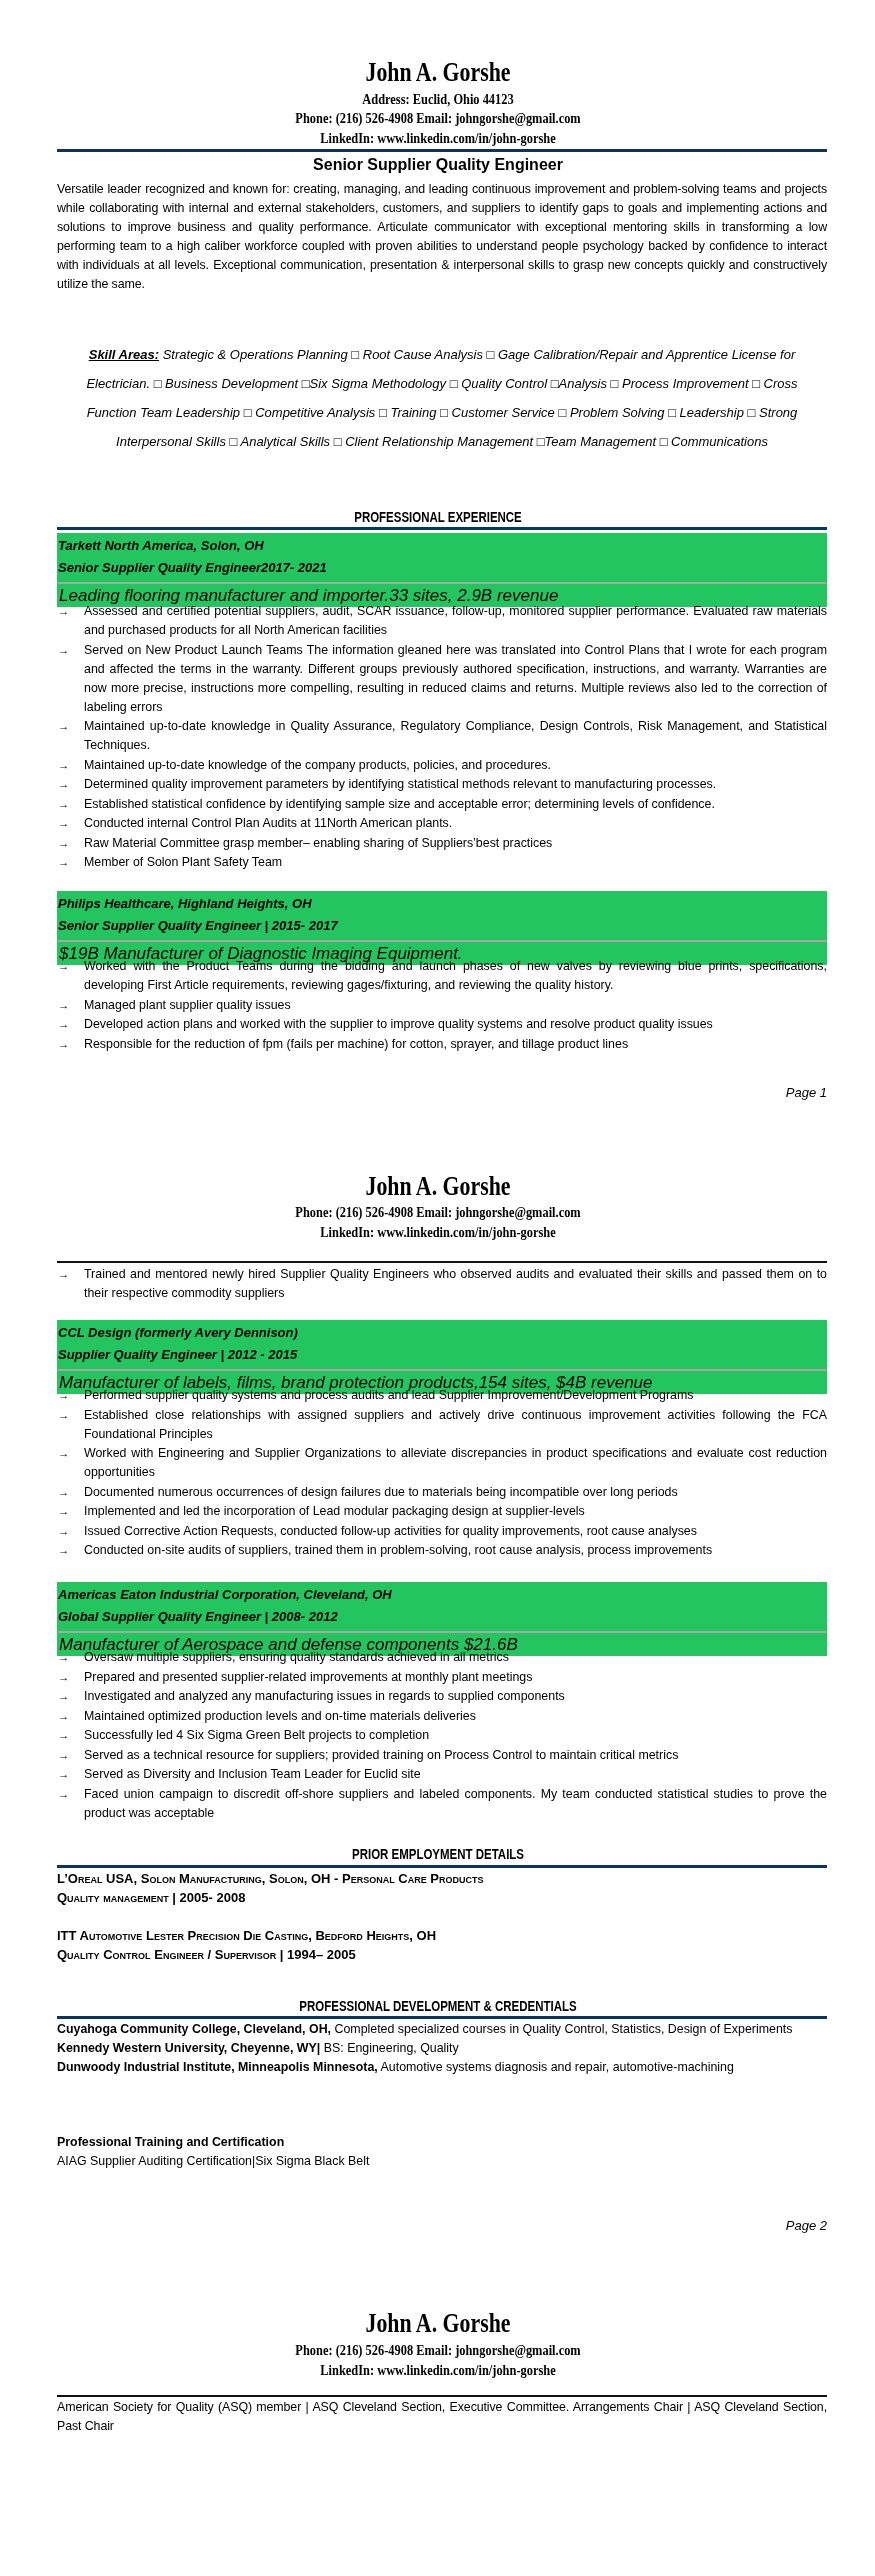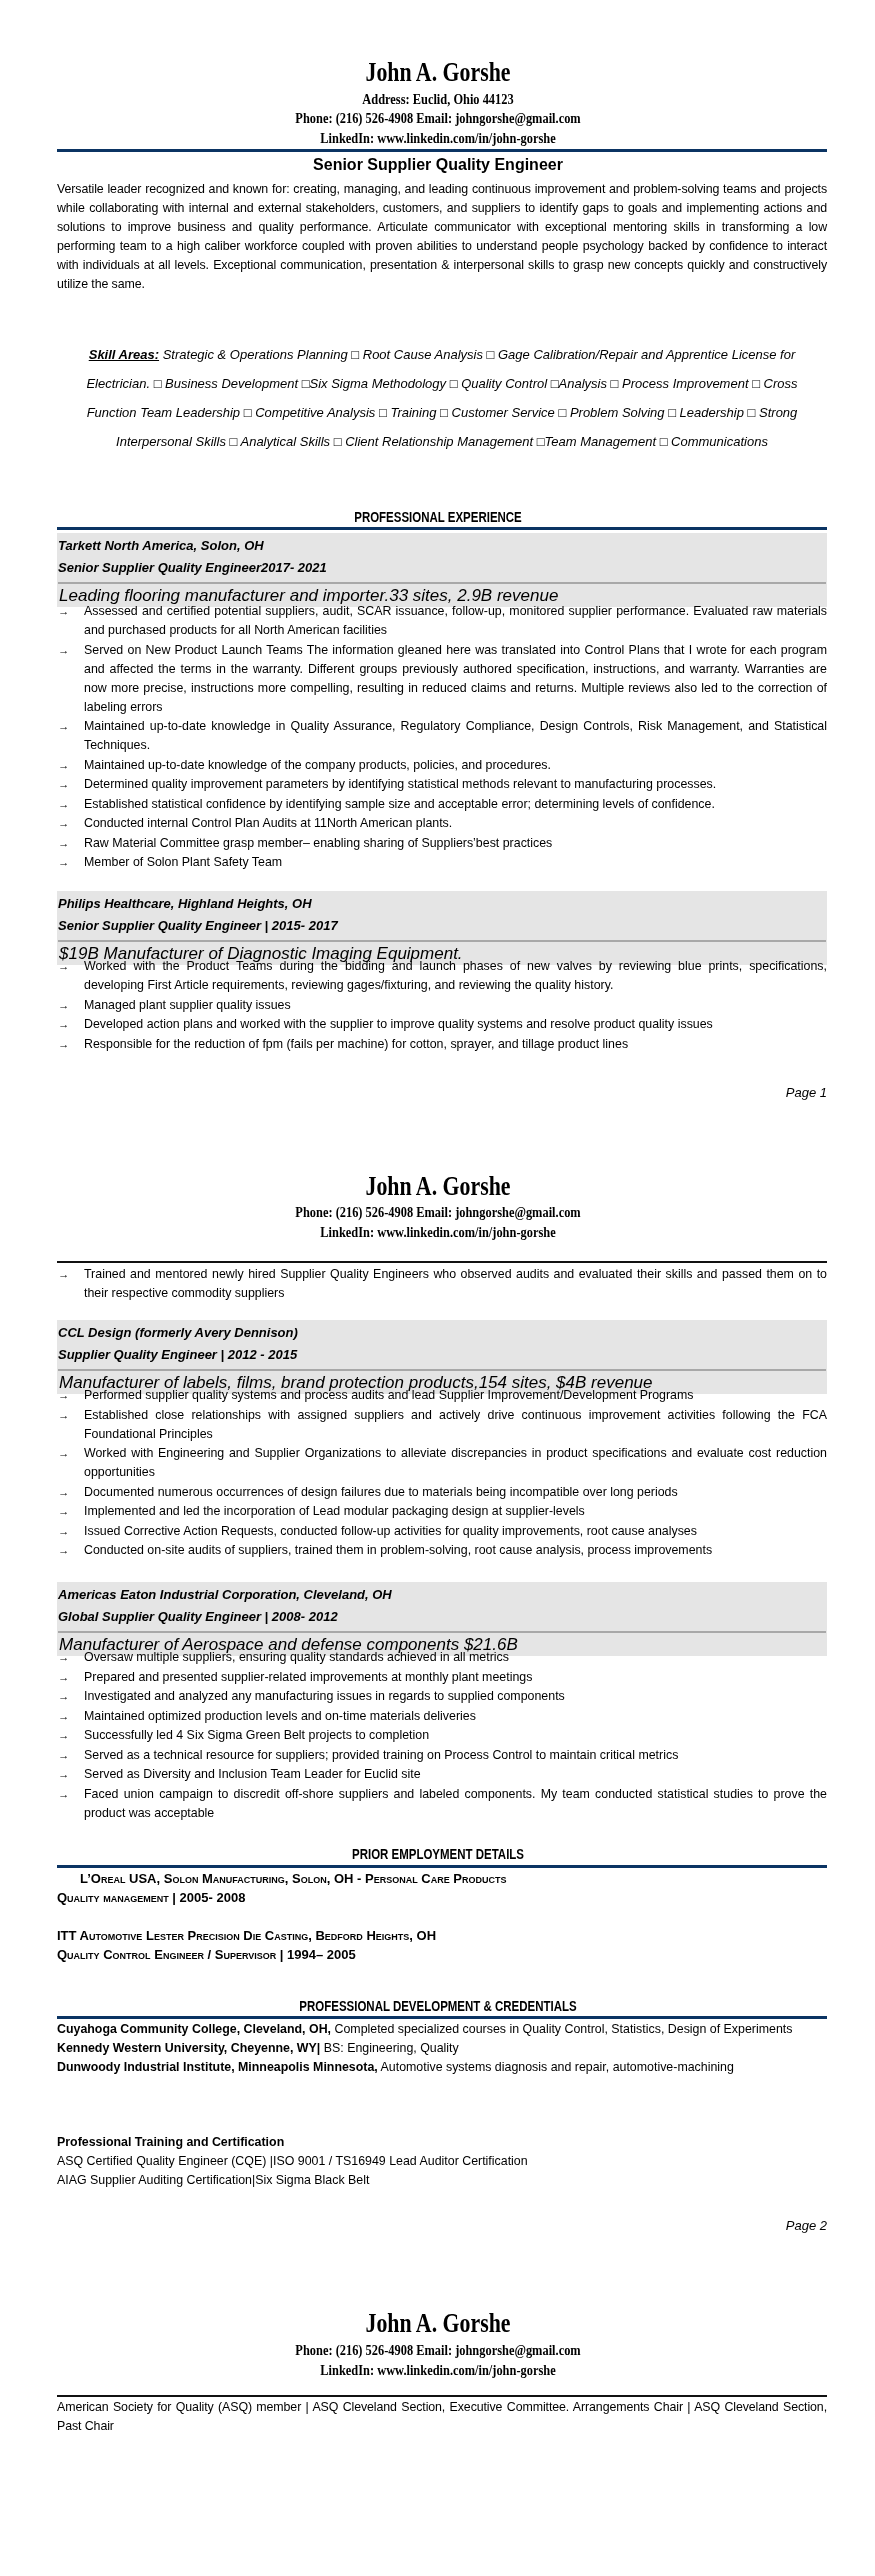--- a/index.html
+++ b/index.html
@@ -13,21 +13,21 @@
              text-align:center; left:0; width:876px; transform:scaleX(0.80); transform-origin:center; }
   .rule-navy { left:57px; width:770px; height:3.1px; background:#0b3463; }
   .rule-navy-thin { left:57px; width:770px; height:2.6px; background:#0b3463; }
   .rule-black { left:57px; width:770px; height:1.5px; background:#111; }
   .title { left:0; width:876px; text-align:center; font-weight:bold; font-size:16px; line-height:19.6px; }
   .section-h { left:0; width:876px; text-align:center; font-weight:bold; font-size:14px; line-height:17.5px;
                transform:scaleX(0.82); transform-origin:center; }
   .para { left:57px; width:770px; font-size:12.4px; line-height:19px; text-align:justify; letter-spacing:-0.1px; }
   .skills { left:67px; width:750px; font-size:13px; line-height:29px; text-align:center; font-style:italic; }
   .skills .lbl { font-weight:bold; text-decoration:underline; }
-  .box { left:57px; width:770px; background:#e5e5e5; }
+  .box { left:57px; width:770px; background:#22c55e; }
   .box .co { padding:3.1px 1px 0 1px; font-weight:bold; font-style:italic; font-size:13px; line-height:19px; }
   .box .sep { height:2.1px; background:#a8a8a8; margin:5.2px 1px 2.1px 1px; }
   .box .desc { padding:0 1px 3.1px 2.1px; font-style:italic; font-size:17px; line-height:17.5px; }
   ul.bul { list-style:none; margin:0; padding:0; left:57px; width:770px; font-size:12.4px; line-height:19px; }
   ul.bul li { position:relative; padding-left:27px; text-align:justify; margin-bottom:0.5px; }
   ul.bul li .arrow { position:absolute; left:1px; top:0; font-size:11.3px; }
   .pagemark { left:757px; width:70px; text-align:right; font-style:italic; font-size:13px; }
   .prior { left:57px; width:770px; font-weight:bold; font-size:13px; line-height:19px; font-variant:small-caps; }
   .edu { left:57px; width:770px; font-size:12.4px; line-height:19px; text-align:justify; }
   .edu b { font-weight:bold; }
@@ -119,35 +119,34 @@
   <li><span class="arrow">→</span><span>Investigated and analyzed any manufacturing issues in regards to supplied components</span></li>
   <li><span class="arrow">→</span><span>Maintained optimized production levels and on-time materials deliveries</span></li>
   <li><span class="arrow">→</span><span>Successfully led 4 Six Sigma Green Belt projects to completion</span></li>
   <li><span class="arrow">→</span><span>Served as a technical resource for suppliers; provided training on Process Control to maintain critical metrics</span></li>
   <li><span class="arrow">→</span><span>Served as Diversity and Inclusion Team Leader for Euclid site</span></li>
   <li><span class="arrow">→</span><span>Faced union campaign to discredit off-shore suppliers and labeled components. My team conducted statistical studies to prove the product was acceptable</span></li>
 </ul>
 
 <div class="abs section-h" style="top:1846px;">PRIOR EMPLOYMENT DETAILS</div>
 <div class="abs rule-navy-thin" style="top:1865px;"></div>
-<div class="abs prior" style="top:1869px;margin-left:23px;">L’Oreal USA, Solon Manufacturing,  Solon, OH  - Personal Care Products</div>
+<div class="abs prior" style="top:1869px;">L’Oreal USA, Solon Manufacturing,  Solon, OH  - Personal Care Products</div>
 <div class="abs prior" style="top:1888px;">Quality management | 2005- 2008</div>
 <div class="abs prior" style="top:1926px;">ITT Automotive Lester Precision Die Casting, Bedford  Heights, OH</div>
 <div class="abs prior" style="top:1945px;">Quality Control Engineer  / Supervisor | 1994– 2005</div>
 
 <div class="abs section-h" style="top:1998px;">PROFESSIONAL DEVELOPMENT &amp; CREDENTIALS</div>
 <div class="abs rule-navy-thin" style="top:2016px;"></div>
 <div class="abs edu" style="top:2020px;">
   <div><b>Cuyahoga Community College, Cleveland, OH,</b><span> Completed specialized courses in Quality Control, Statistics, Design of Experiments</span></div>
   <div><b>Kennedy Western University, Cheyenne, WY|</b><span> BS:  Engineering,  Quality</span></div>
   <div><b>Dunwoody Industrial Institute, Minneapolis Minnesota,</b><span> Automotive systems diagnosis and repair, automotive-machining</span></div>
 </div>
 <div class="abs edu" style="top:2133px;">
   <div style="font-weight:bold;">Professional Training and Certification</div>
-  <div>ASQ Certified Quality Engineer (CQE)   |ISO 9001 / TS16949  Lead Auditor Certification</div>
   <div>AIAG Supplier Auditing Certification|Six Sigma Black Belt</div>
 </div>
 
 <div class="abs pagemark" style="top:2218px;">Page 2</div>
 
 <div class="abs serif-name name" style="top:2307px;">John A. Gorshe</div>
 <div class="abs contact" style="top:2340px;">Phone: (216) 526-4908 Email:  johngorshe@gmail.com</div>
 <div class="abs contact" style="top:2360px;">LinkedIn:  www.linkedin.com/in/john-gorshe</div>
 <div class="abs rule-black" style="top:2395px;"></div>
 <div class="abs para" style="top:2398px; font-size:12.4px;">American Society for Quality (ASQ) member | ASQ Cleveland Section, Executive Committee. Arrangements Chair | ASQ Cleveland  Section, Past Chair</div>

